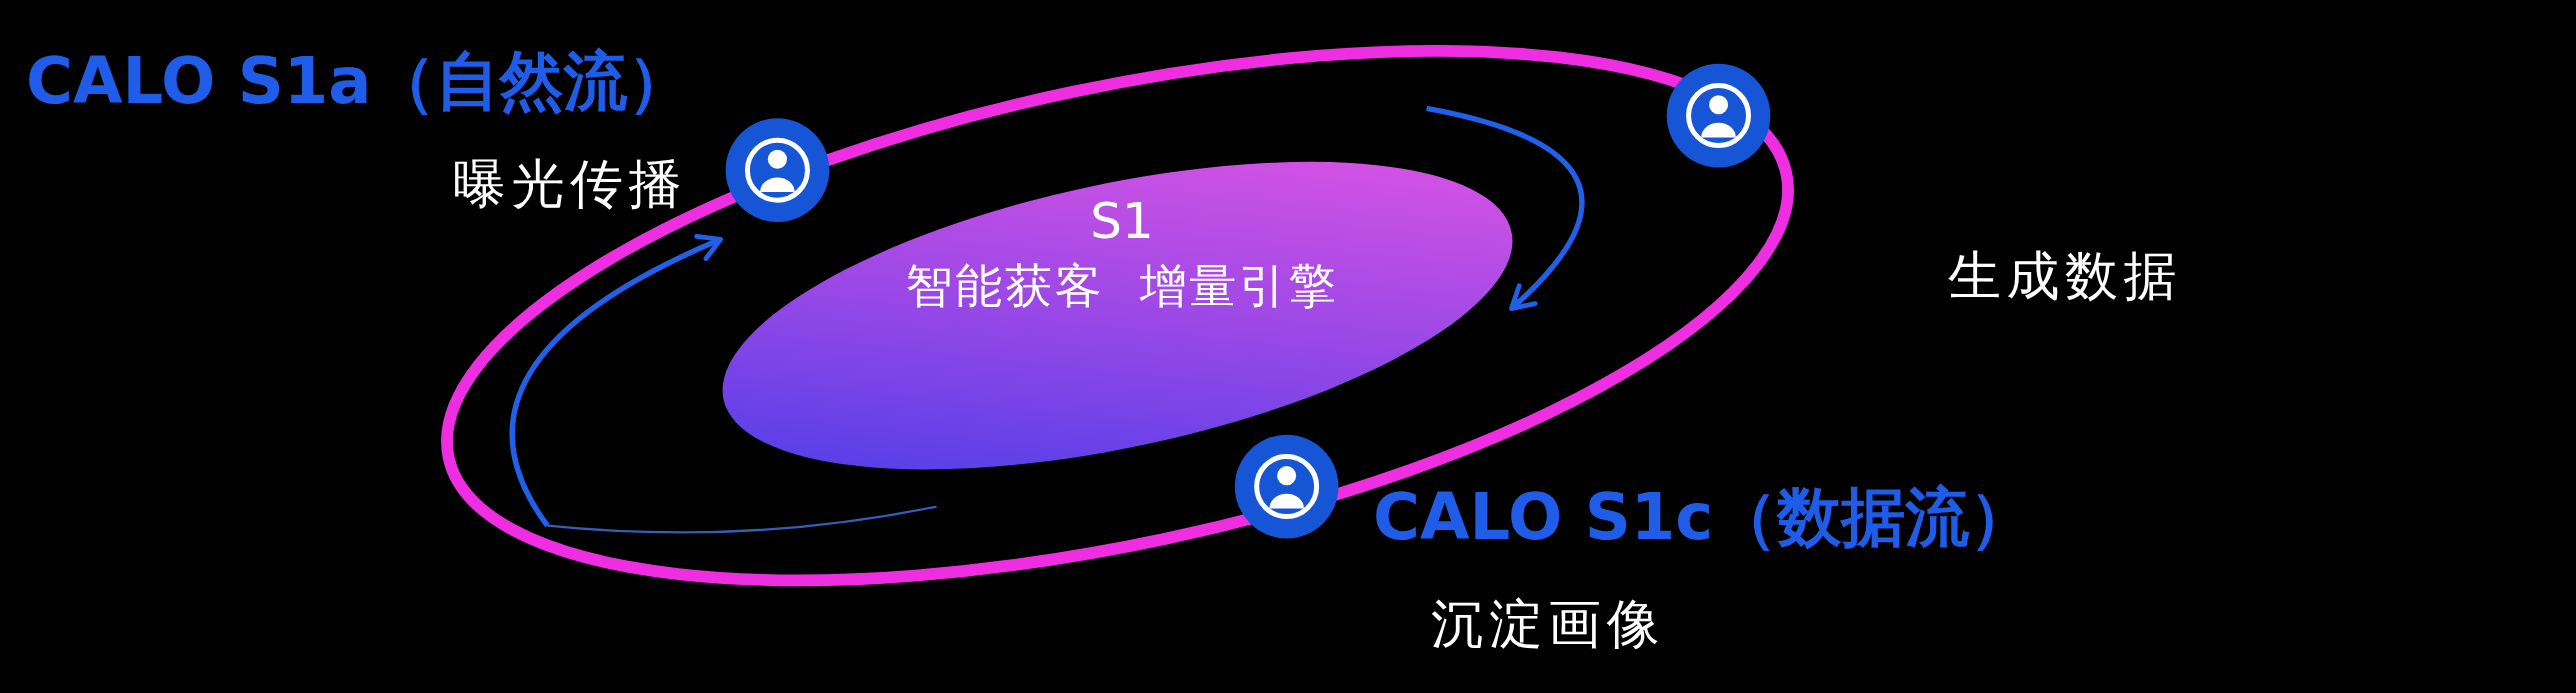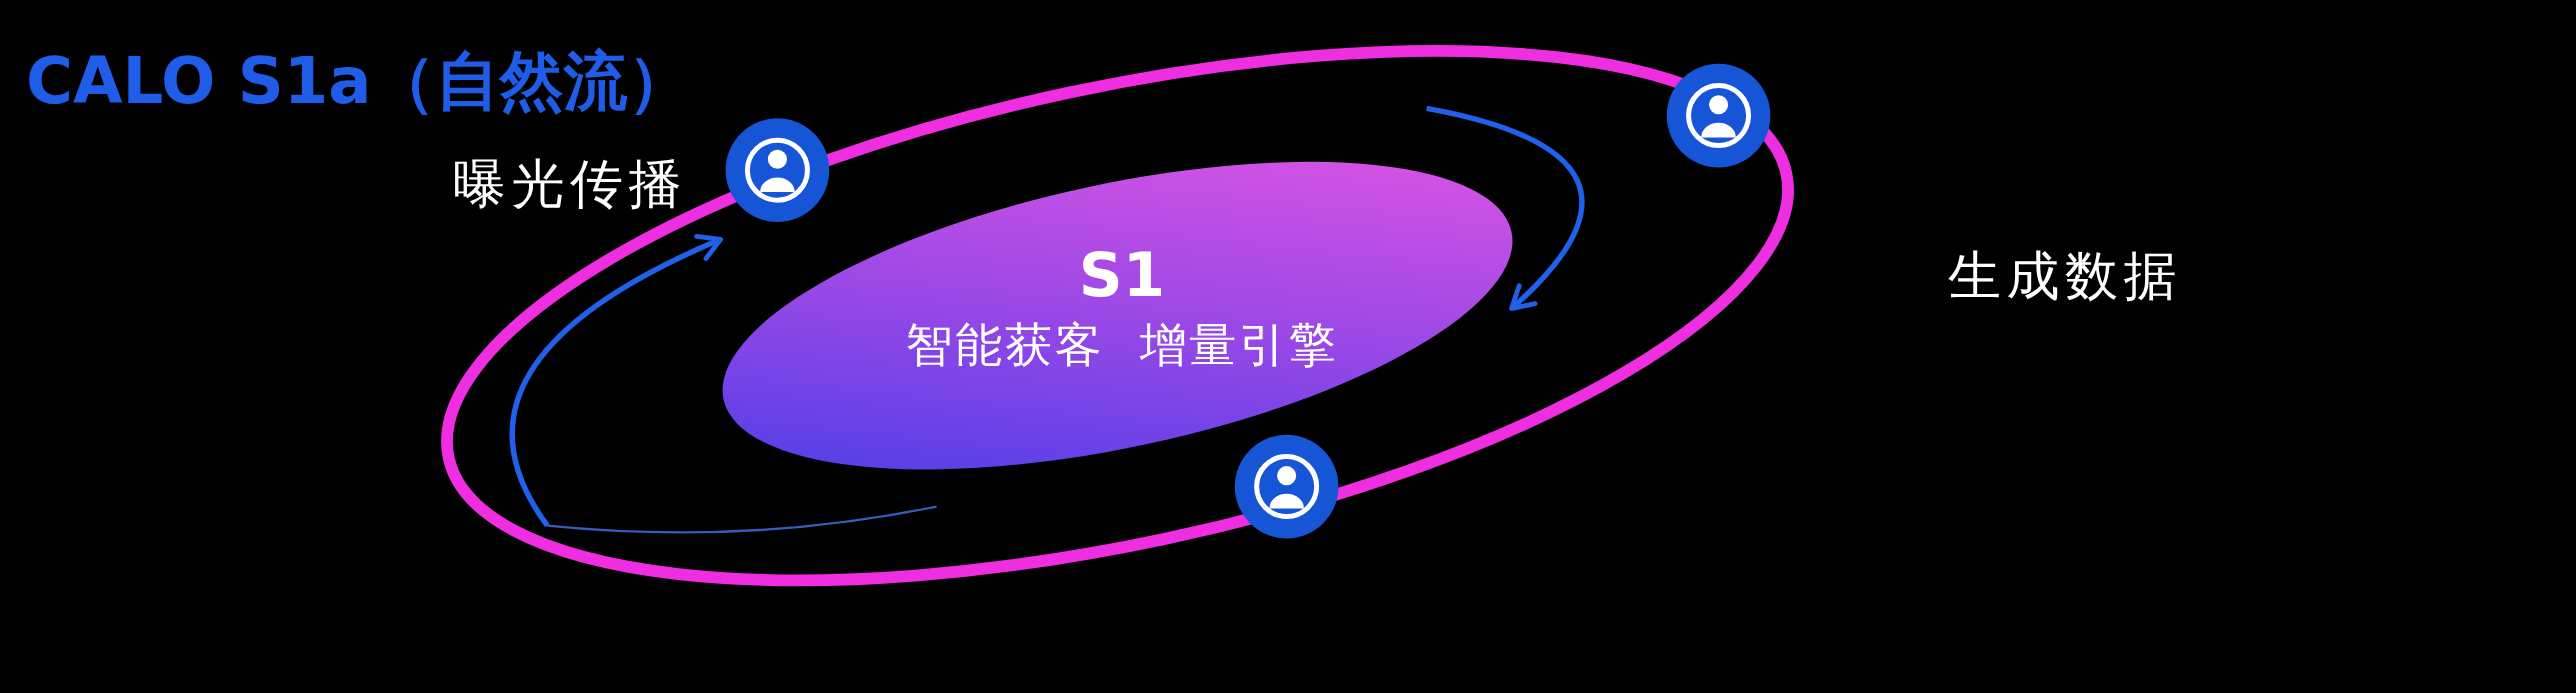--- a/index.html
+++ b/index.html
@@ -39,24 +39,23 @@
   }
   .center-text {
     position: absolute;
     left: 1122px;
     top: 196px;
     transform: translateX(-50%);
     text-align: center;
     color: #ffffff;
   }
   .center-title {
-    font-size: 61px;
-    font-weight: 700;
+    font-size: 50px;
+    font-weight: 400;
     line-height: 1;
-    margin-top: 48px;
   }
   .center-sub {
     font-size: 47px;
     font-weight: 500;
     margin-top: 16.4px;
     line-height: 1;
     white-space: pre;
     letter-spacing: 2.7px;
   }
   
@@ -114,15 +113,17 @@
   <div class="center-text">
     <div class="center-title">S1</div>
     <div class="center-sub">智能获客  增量引擎</div>
   </div>
 
   <div class="node-title title-s1a">CALO S1a（自然流）</div>
   <div class="node-sub sub-s1a">曝光传播</div>
 
   <div class="node-sub sub-s1b">生成数据</div>
 
+  <div class="node-title title-s1c">CALO S1c（数据流）</div>
+  <div class="node-sub sub-s1c">沉淀画像</div>
 
 </div>
 
 
 </body></html>

